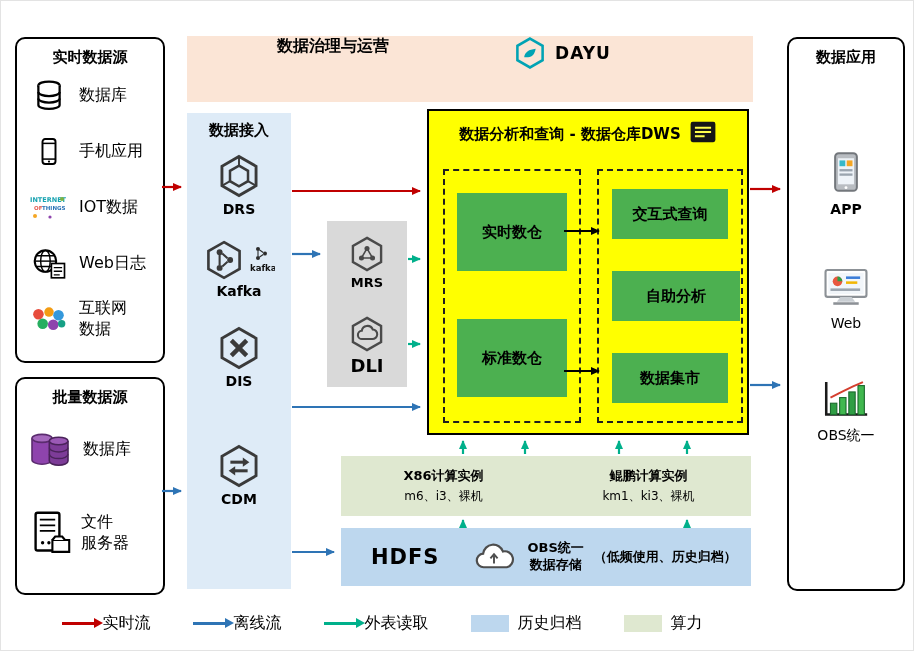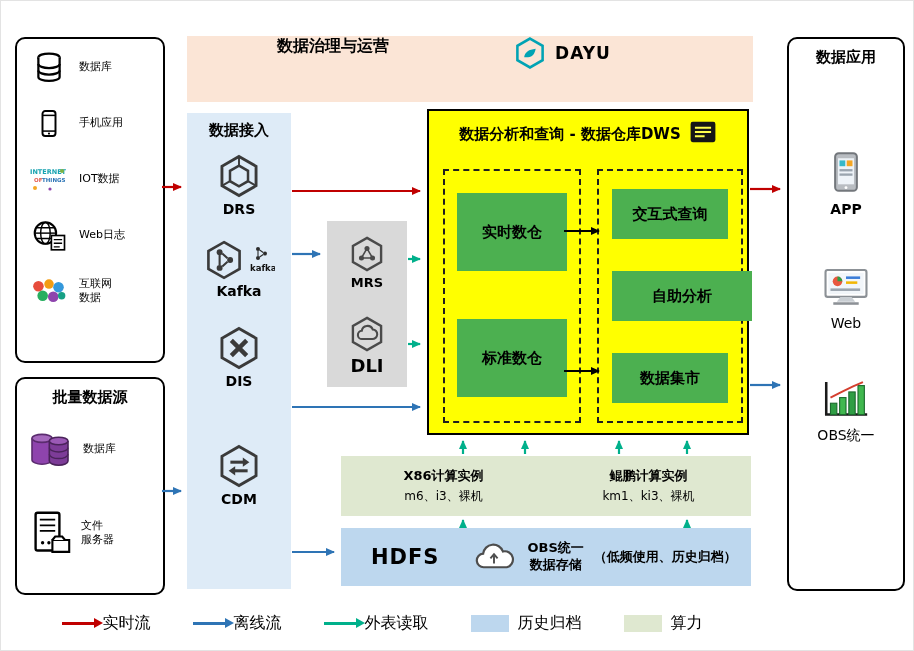--- a/index.html
+++ b/index.html
@@ -8,21 +8,21 @@
     background:#fff;border:1px solid #e3e3e3;box-sizing:border-box;
     font-family:"DejaVu Sans","Liberation Sans",sans-serif;color:#000;
   }
   .abs{position:absolute}
   .panel{position:absolute;background:#fff;border:2px solid #000;border-radius:10px}
   .bar{position:absolute}
   .ptitle{font-weight:700;font-size:15px;text-align:center;padding-top:9px}
   
   .src-row{display:flex;align-items:center;gap:8px;padding-left:10px;height:56px}
   .src-icon{flex:0 0 44px;display:flex;justify-content:center;align-items:center}
-  .src-label{font-size:11px;line-height:1.3;white-space:pre-line}
+  .src-label{font-size:16px;line-height:1.3;white-space:pre-line}
   .batch-row{display:flex;align-items:center;gap:8px;padding-left:12px;height:84px}
   
   .stack{position:absolute;left:0;width:100%;display:flex;flex-direction:column;align-items:center}
   .stack-label{font-weight:700;font-size:14px;margin-top:2px}
   .icon-row{display:flex;align-items:center;gap:4px}
   
   .dws-title{position:absolute;top:9px;left:0;right:0;display:flex;align-items:flex-end;justify-content:center;gap:8px;font-weight:700;font-size:15px}
   .dashed{position:absolute;border:2px dashed #1f1f1f}
   .module{position:absolute;background:var(--c-module-green);display:flex;align-items:center;justify-content:center;font-weight:700;font-size:15px}
   
@@ -45,20 +45,21 @@
   .lnr{stroke:var(--c-realtime);stroke-width:2.2}
   .lnb{stroke:var(--c-offline);stroke-width:2.2}
   .lng{stroke:var(--c-external);stroke-width:2.2}
   .lnk{stroke:#000;stroke-width:2}
   .mkr{fill:var(--c-realtime)} .mkb{fill:var(--c-offline)} .mkg{fill:var(--c-external)} .mkk{fill:#000}
 </style>
 </head>
 <body>
 
 <div class="panel" style="left:14px;top:36px;width:146px;height:322px">
+  <div class="ptitle">实时数据源</div>
   <div class="src-row">
     <span class="src-icon">
       <svg width="30" height="33" viewBox="0 0 24 26">
           <ellipse cx="12" cy="5" rx="8.5" ry="3.2" fill="#fff" stroke="#000" stroke-width="1.8"></ellipse>
           <path d="M3.5 5v15.5c0 1.8 3.8 3.2 8.5 3.2s8.5-1.4 8.5-3.2V5" fill="#fff" stroke="#000" stroke-width="1.8"></path>
           <path d="M3.5 10.2c0 1.8 3.8 3.2 8.5 3.2s8.5-1.4 8.5-3.2M3.5 15.4c0 1.8 3.8 3.2 8.5 3.2s8.5-1.4 8.5-3.2" fill="none" stroke="#000" stroke-width="1.8"></path>
         </svg>
     </span>
     <span class="src-label">数据库</span>
   </div>
@@ -231,21 +232,21 @@
       <rect x="1.5" y="1.5" width="23" height="19" rx="2" fill="#161616"></rect>
       <path d="M5.5 7h15M5.5 11h15M5.5 15h9" stroke="#ffff4d" stroke-width="1.8"></path>
     </svg>
   </div>
   <div class="dashed" style="left:14px;top:58px;width:134px;height:250px">
     <div class="module" style="left:12px;top:22px;width:110px;height:78px">实时数仓</div>
     <div class="module" style="left:12px;top:148px;width:110px;height:78px">标准数仓</div>
   </div>
   <div class="dashed" style="left:168px;top:58px;width:142px;height:250px">
     <div class="module" style="left:13px;top:18px;width:116px;height:50px">交互式查询</div>
-    <div class="module" style="left:13px;top:100px;width:140px;height:50px">自助分析</div>
+    <div class="module" style="left:13px;top:100px;width:128px;height:50px">自助分析</div>
     <div class="module" style="left:13px;top:182px;width:116px;height:50px">数据集市</div>
   </div>
 </div>
 
 <div class="bar" style="left:340px;top:455px;width:410px;height:60px;background:var(--c-compute);display:flex">
   <div class="compute-half">
     <div class="compute-title">X86计算实例</div>
     <div class="compute-specs">m6、i3、裸机</div>
   </div>
   <div class="compute-half">

